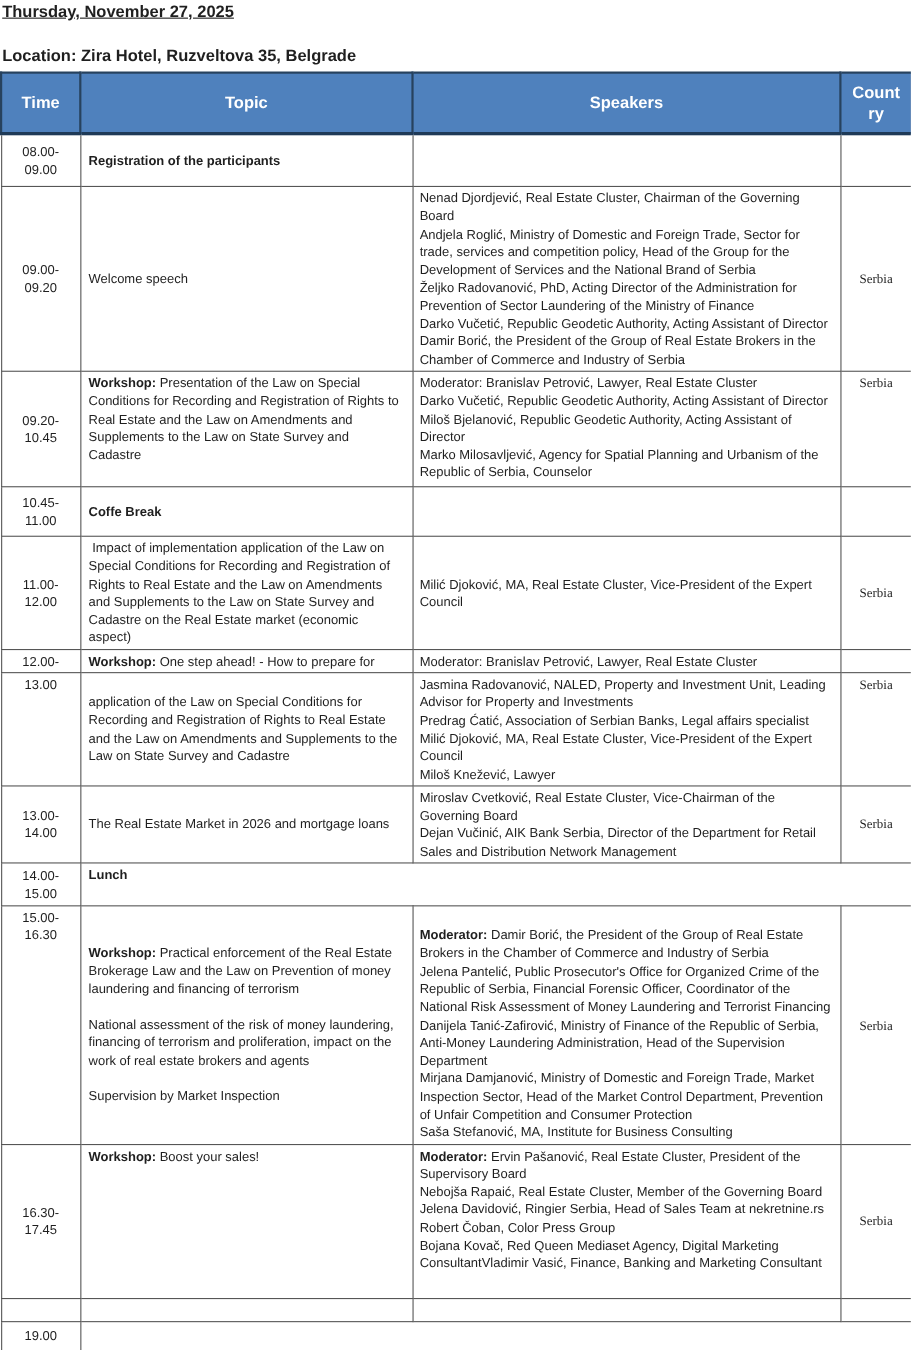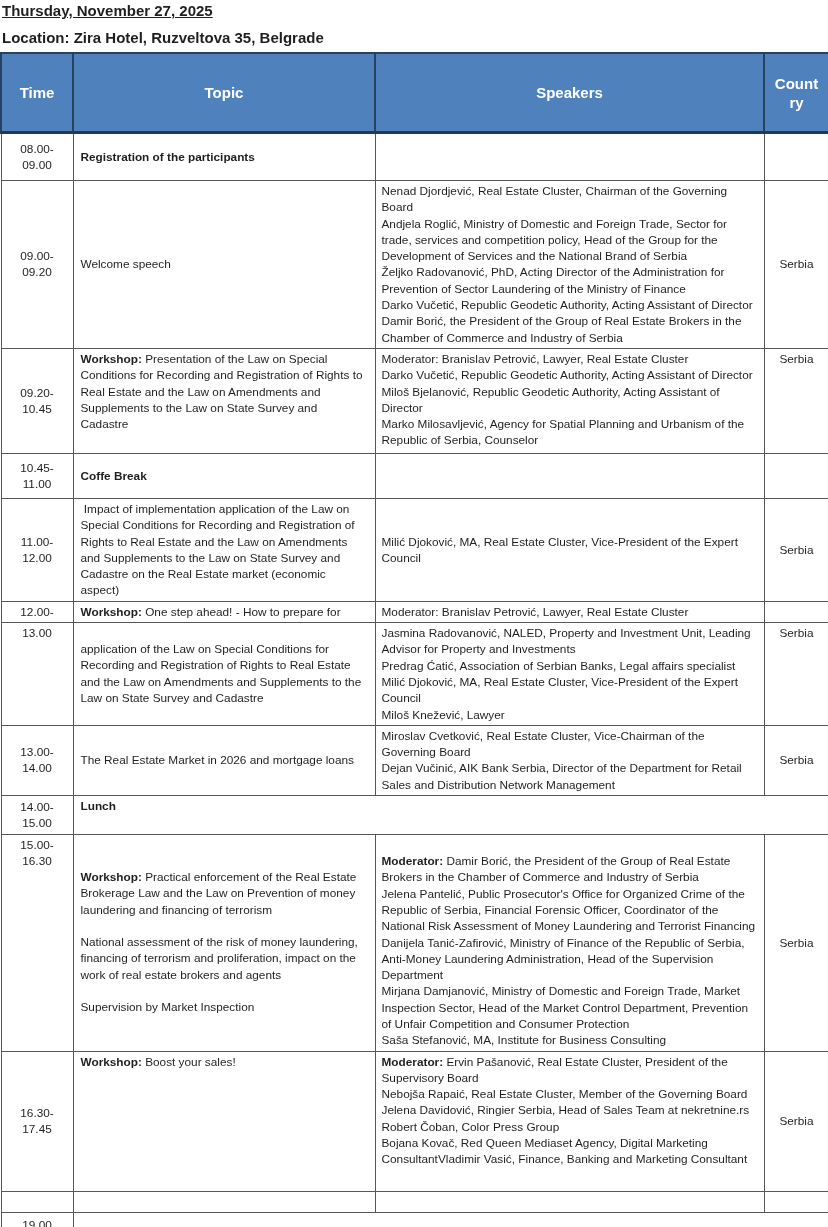--- a/index.html
+++ b/index.html
@@ -8,52 +8,52 @@
     font-family:"Liberation Sans","DejaVu Sans",sans-serif;
     color:#1f1f1f;
     -webkit-font-smoothing:antialiased;
   }
   .doc-head{padding:1px 2px 0 2px;}
   .doc-title{
     font-size:15px;font-weight:bold;text-decoration:underline;
     line-height:19px;margin:0;
   }
   .doc-location{
-    font-size:15px;font-weight:bold;line-height:19px;margin:8px 0 5px 0;
+    font-size:15px;font-weight:bold;line-height:19px;margin:21px 0 5px 0;
   }
   table.program{
     width:828px;border-collapse:collapse;table-layout:fixed;
   }
   col.c1{width:72px;}
   col.c2{width:302px;}
   col.c3{width:389px;}
   col.c4{width:65px;}
   th{
     background:var(--hdr,#4f81bd);
     color:var(--hdrtxt,#ffffff);
     font-size:15px;font-weight:bold;
     border:2px solid #27425e;
     border-bottom:3px solid #1f3a57;
     height:49px;padding:2px 6px;
     vertical-align:middle;text-align:center;
     line-height:19px;
   }
-  th.th-country{word-break:break-all;padding:14px 9px;margin-top:25px;}
+  th.th-country{word-break:break-all;padding:2px 9px;margin-top:25px;}
   td{
     border:1.5px solid #565656;
     font-size:11.8px;line-height:16.3px;
     vertical-align:top;
     overflow:hidden;
   }
   .vm{vertical-align:middle;}
   .vt{vertical-align:top;}
   .c-time{text-align:center;padding:2px 7px;}
   .c-topic{padding:2px 8px 2px 7px;}
   .c-speak{padding:2px 8px 2px 6px;}
-  .c-country{text-align:center;padding:2px 2px;}
+  .c-country{text-align:center;padding:2px 2px;font-family:Liberation Serif, serif;}
   td p{margin:0;}
   p.spacer{height:16px;}
   .b{font-weight:bold;}
   .i{}
 </style>
 </head>
 <body>
 
 <div class="doc-head">
   <div class="doc-title">Thursday, November 27, 2025</div>

